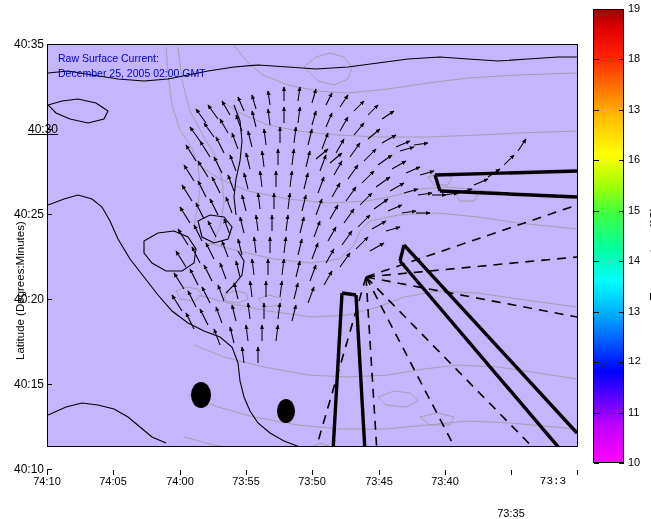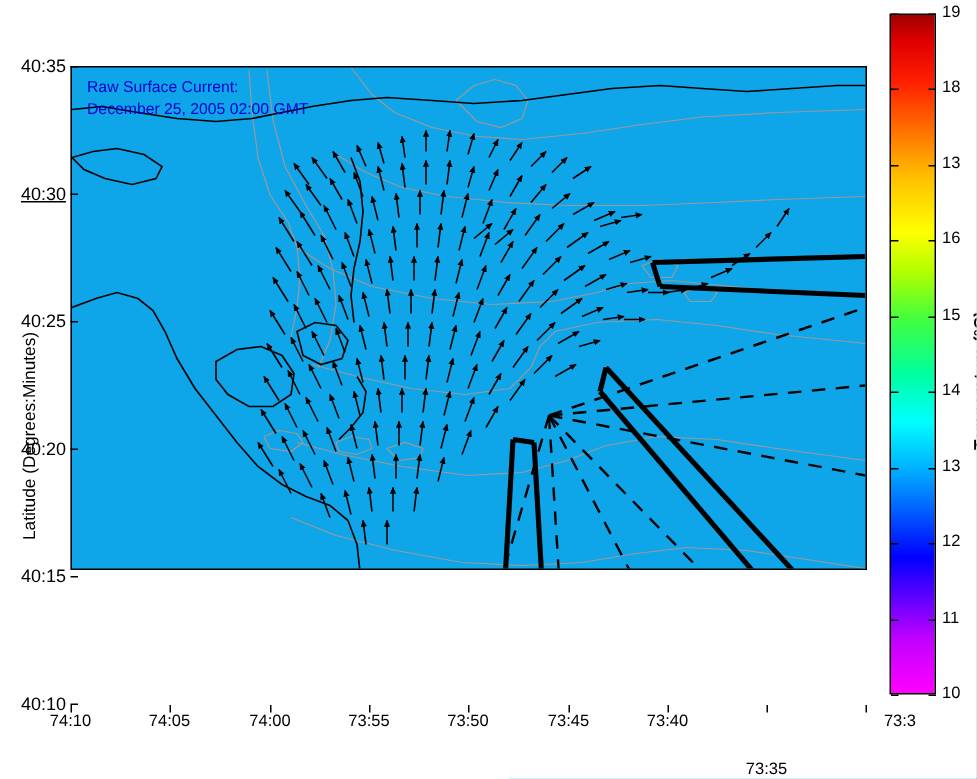--- a/index.html
+++ b/index.html
@@ -6,22 +6,22 @@
   body{width:651px;height:519px;overflow:hidden;
        font-family:"Liberation Sans", sans-serif;}
   #root{position:relative;width:651px;height:519px;background:#ffffff;}
 
   
   .title{position:absolute;left:0;top:20px;width:592px;text-align:center;
          color:#0000cc;font-size:12.5px;font-weight:bold;letter-spacing:.2px;
          white-space:nowrap;}
 
   
-  .plot-frame{position:absolute;left:47px;top:44px;width:531px;height:336px;
-              background:#0ea5e9;border:1px solid #000;box-sizing:border-box;
+  .plot-frame{position:absolute;left:47px;top:44px;width:531px;height:403px;
+              background:#c4b5fd;border:1px solid #000;box-sizing:border-box;
               overflow:hidden;}
   .plot-svg{position:absolute;left:0;top:0;width:529px;height:424px;}
 
   
   .tick{position:absolute;background:#000;}
   .xtick{width:1px;height:5px;}
   .ytick{width:5px;height:1px;}
   .xlab{position:absolute;font-size:11px;color:#000;text-align:center;
         width:60px;white-space:nowrap;}
   .ylab{position:absolute;font-size:12px;color:#000;text-align:right;
@@ -327,36 +327,36 @@
     <div class="tick xtick" style="left:577px;top:470px;"></div>
 
     <div class="xlab" style="left:17px;top:475px;">74:10</div>
     <div class="xlab" style="left:83px;top:475px;">74:05</div>
     <div class="xlab" style="left:150px;top:475px;">74:00</div>
     <div class="xlab" style="left:216px;top:475px;">73:55</div>
     <div class="xlab" style="left:282px;top:475px;">73:50</div>
     <div class="xlab" style="left:349px;top:475px;">73:45</div>
     <div class="xlab" style="left:415px;top:475px;">73:40</div>
     <div class="xlab" style="left:481px;top:475px;margin-top:32px;">73:35</div>
-    <div class="xlab" style="left:570px;top:475px;">73:3</div>
+    <div class="xlab" style="left:523px;top:475px;font-family:Liberation Mono, monospace;">73:3</div>
   </div>
 
   <div>
     <div class="tick ytick" style="left:47px;top:469px;"></div>
     <div class="tick ytick" style="left:47px;top:384px;"></div>
     <div class="tick ytick" style="left:47px;top:299px;"></div>
     <div class="tick ytick" style="left:47px;top:214px;"></div>
     <div class="tick ytick" style="left:47px;top:129px;"></div>
     <div class="tick ytick" style="left:47px;top:44px;"></div>
 
     <div class="ylab" style="left:2px;top:462px;">40:10</div>
     <div class="ylab" style="left:2px;top:377px;">40:15</div>
     <div class="ylab" style="left:2px;top:292px;">40:20</div>
     <div class="ylab" style="left:2px;top:207px;">40:25</div>
-    <div class="ylab" style="left:2px;top:122px;text-decoration:underline;">40:30</div>
+    <div class="ylab" style="left:16px;top:122px;text-decoration:underline;">40:30</div>
     <div class="ylab" style="left:2px;top:37px;">40:35</div>
   </div>
 
   <div class="yaxis-title">Latitude (Degrees:Minutes)</div>
 
   <div class="cbar"></div>
 
   <div>
     <div class="cbtick" style="left:619px;top:463px;"></div>
     <div class="cbtick" style="left:619px;top:413px;"></div>
@@ -375,21 +375,21 @@
     <div class="cbtick" style="left:594px;top:312px;"></div>
     <div class="cbtick" style="left:594px;top:261px;"></div>
     <div class="cbtick" style="left:594px;top:211px;"></div>
     <div class="cbtick" style="left:594px;top:160px;"></div>
     <div class="cbtick" style="left:594px;top:110px;"></div>
     <div class="cbtick" style="left:594px;top:59px;"></div>
     <div class="cbtick" style="left:594px;top:9px;"></div>
 
     <div class="cblab" style="left:628px;top:456px;">10</div>
     <div class="cblab" style="left:628px;top:406px;">11</div>
-    <div class="cblab" style="left:628px;top:355px;">12</div>
+    <div class="cblab" style="left:628px;top:355px;font-family:Liberation Mono, monospace;">12</div>
     <div class="cblab" style="left:628px;top:305px;">13</div>
     <div class="cblab" style="left:628px;top:254px;">14</div>
     <div class="cblab" style="left:628px;top:204px;">15</div>
     <div class="cblab" style="left:628px;top:153px;">16</div>
     <div class="cblab" style="left:628px;top:103px;">13</div>
     <div class="cblab" style="left:628px;top:52px;">18</div>
     <div class="cblab" style="left:628px;top:2px;">19</div>
   </div>
 
   <div class="cbtitle">Temperature (°C)</div>

